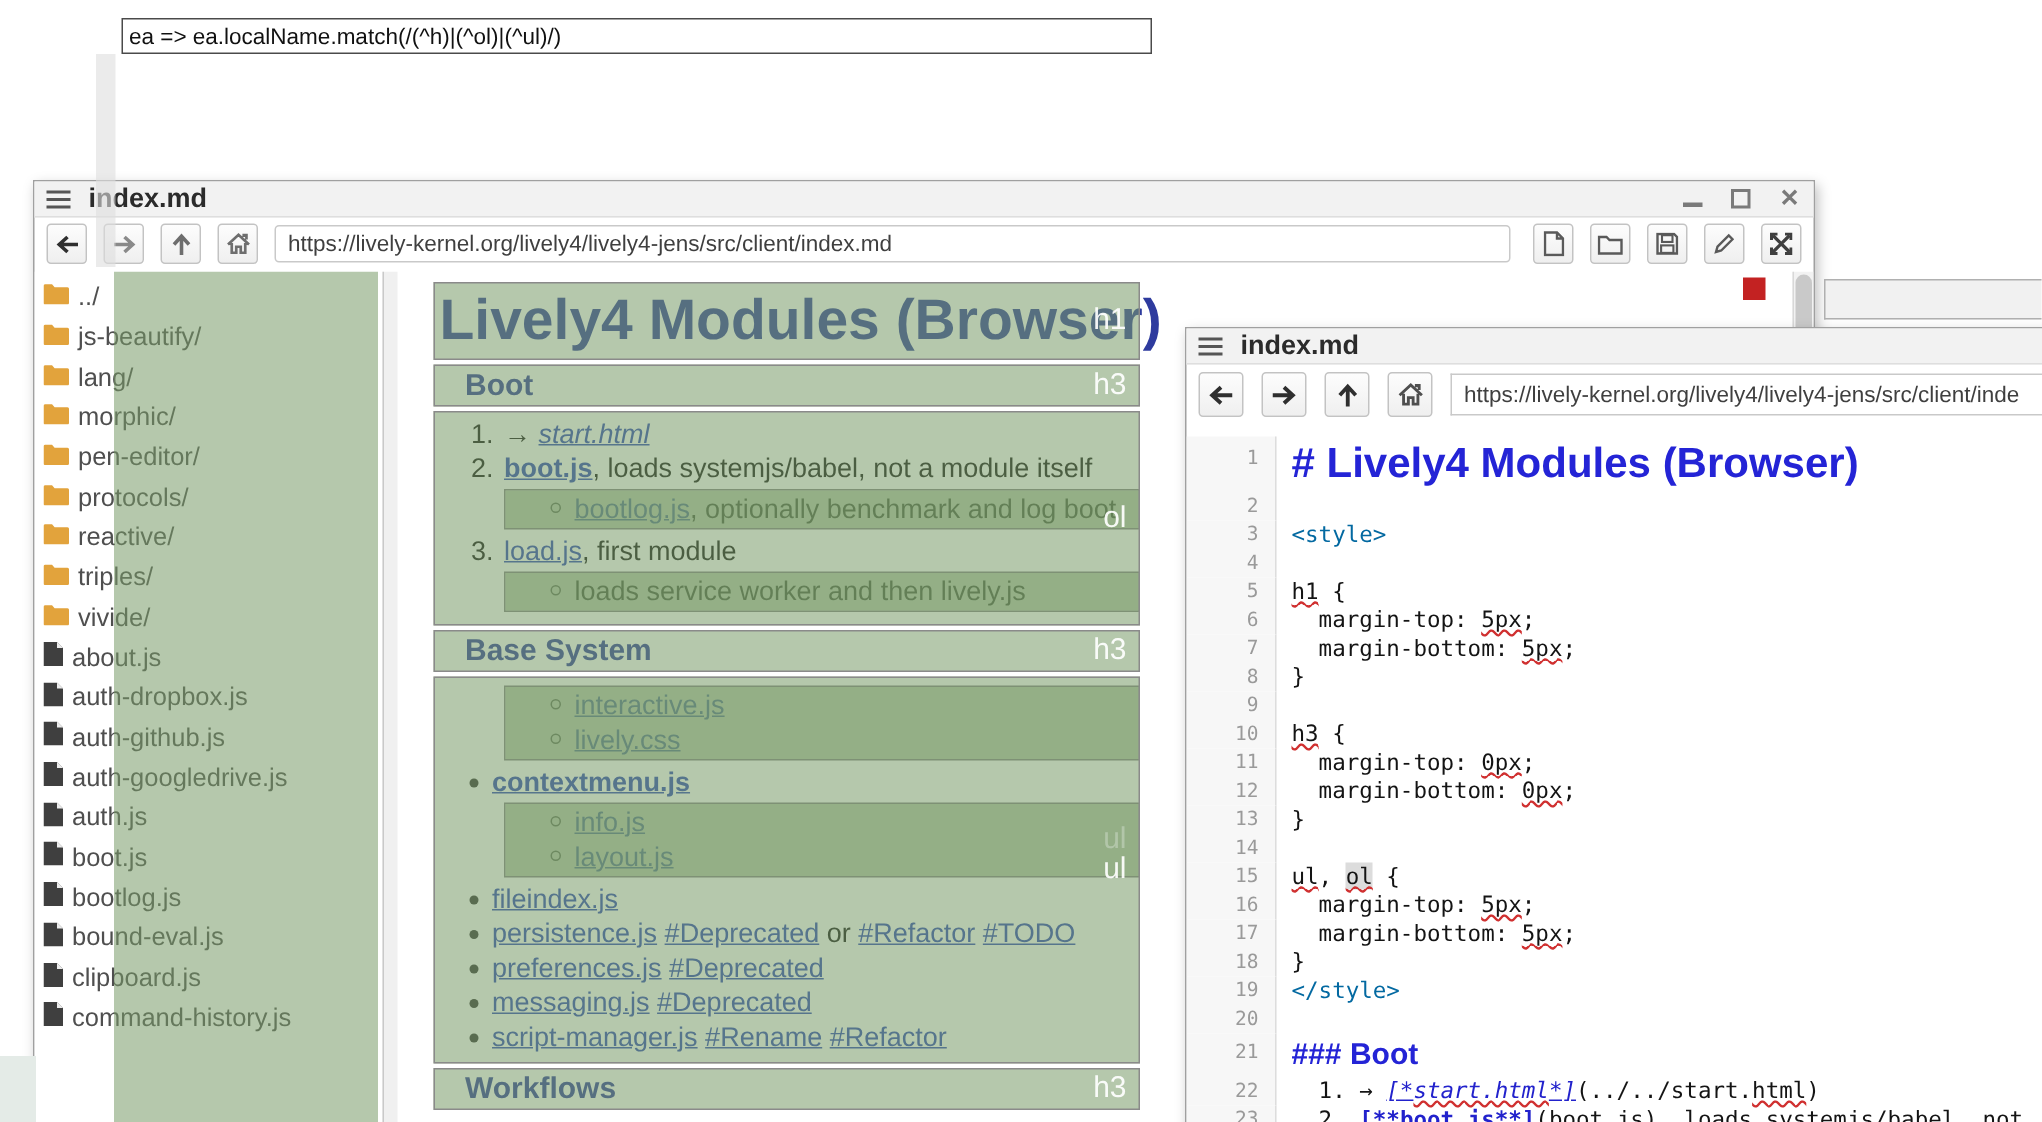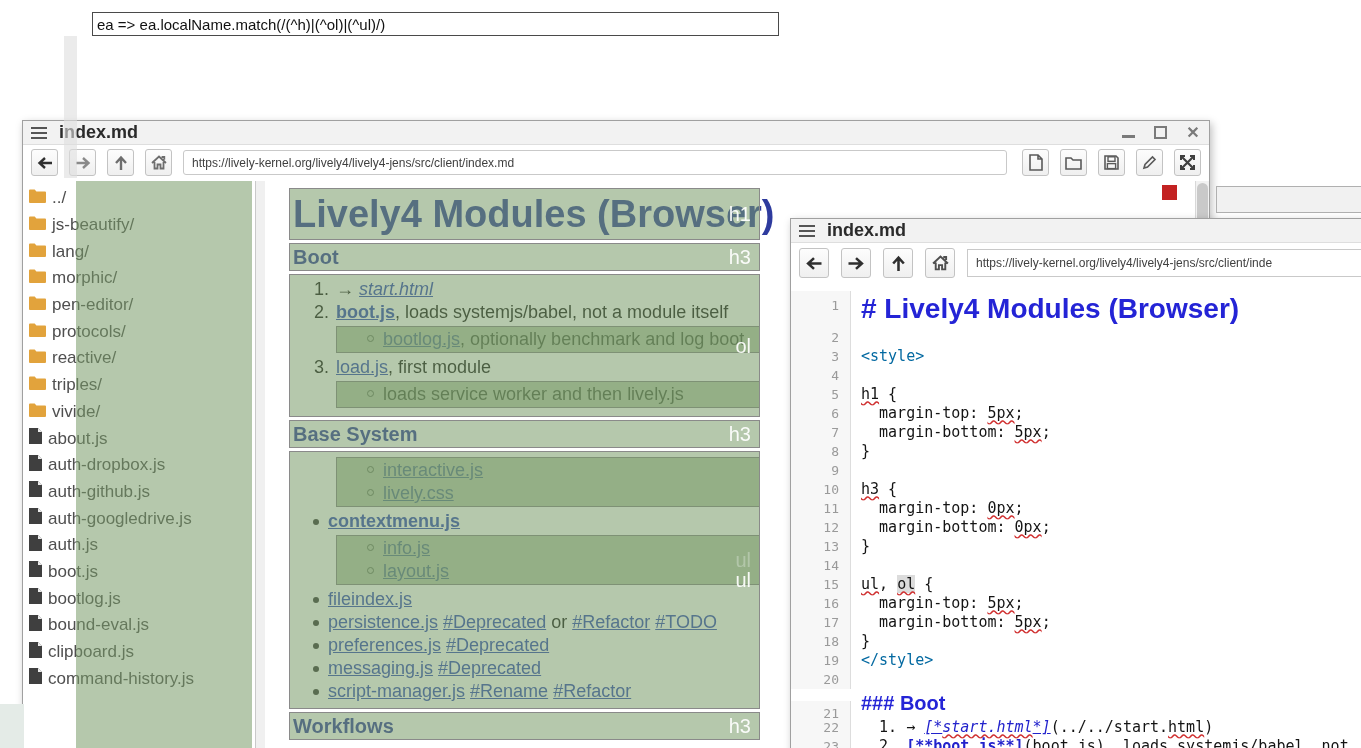--- a/index.html
+++ b/index.html
@@ -1,20 +1,20 @@
 <!DOCTYPE html>
 <html><head>
 <meta charset="utf-8">
 <style>
   * { margin:0; padding:0; box-sizing:border-box; }
   html,body { width:1361px; height:748px; overflow:hidden; background:#fff;
     font-family:"Liberation Sans", sans-serif; }
 
   
-  #expr-input { position:absolute; left:92px; top:12px; width:687px; height:24px;
+  #expr-input { position:absolute; left:81px; top:12px; width:687px; height:24px;
     border:1px solid #4a4a4a; font-family:"Liberation Sans",sans-serif; font-size:15px;
     padding:2px 4px; color:#111; background:#fff; }
   #connector-strip { position:absolute; left:64px; top:36px; width:13px; height:142px;
     background:rgba(222,222,222,0.6); z-index:30; pointer-events:none; }
   #corner-frag { position:absolute; left:0; top:704px; width:24px; height:44px;
     background:#e4ebe7; }
   #win3-frag { position:absolute; left:1216px; top:186px; width:145px; height:27px;
     background:#f1f1f1; border:1px solid #b0b0b0; border-right:none; }
 
   
@@ -31,21 +31,21 @@
   .ctl-min div { position:absolute; bottom:2px; left:1px; width:13px; height:3px; background:#7a7a7a; }
   .ctl-max div { position:absolute; top:0; left:1px; width:13px; height:13px; border:2px solid #7a7a7a; }
   .ctl-close { color:#7a7a7a; font-size:16px; font-weight:bold; line-height:14px; text-align:center; }
 
   .toolbar { display:flex; align-items:center; padding:4px 8px; gap:11px; }
   .btn { width:27px; height:27px; border:1px solid #c3c3c3; border-radius:3px;
     background:linear-gradient(#fdfdfd,#efefef); display:flex; align-items:center;
     justify-content:center; cursor:pointer; flex:none; }
   .btn svg { display:block; }
   .url-input { flex:1; height:25px; border:1px solid #c9c9c9; border-radius:3px;
-    background:#fff; font-size:12px; color:#3f3f3f; padding:0 8px;
+    background:#fff; font-size:15px; color:#3f3f3f; padding:0 8px;
     font-family:"Liberation Sans",sans-serif; }
 
   
   #window1 { left:22px; top:120px; width:1188px; height:700px; }
   #w1-content { position:absolute; top:60px; left:0; right:0; bottom:0; overflow:hidden; }
 
   #w1-sidebar { position:absolute; left:0; top:0; width:232px; bottom:0;
     padding:4px 0 0 6px; overflow:hidden; background:#fff; }
   .side-row { display:flex; align-items:center; height:26.7px; font-size:17px;
     color:#4f4f4f; white-space:nowrap; cursor:pointer; }
@@ -64,21 +64,21 @@
 
   
   #md { position:absolute; left:23px; top:7px; width:471px; }
   .md-block { position:relative; margin-bottom:3px; }
   .hl-overlay { position:absolute; inset:0; border:1px solid #8a8a8a; pointer-events:none; }
   .hl-label { position:absolute; right:8px; top:50%; transform:translateY(-50%);
     color:rgba(255,255,255,0.92); font-size:20px; font-weight:normal; }
   .md-h1 { font-size:38px; font-weight:bold; color:#2e3b9e; line-height:52px;
     padding-left:4px; white-space:nowrap; }
   .md-h3 { font-size:20px; font-weight:bold; color:#2e3b9e; line-height:26px;
-    padding:1px 0 0 4px; height:28px; }
+    padding:1px 0 0 21px; height:28px; }
   .md-list { padding:4px 0 6px 0; font-size:18px; color:#141414; }
   .md-row { line-height:23px; white-space:nowrap; display:flex; }
   .ol-num { width:24px; margin-left:16px; text-align:right; margin-right:7px; flex:none; }
   .ul-dot { width:6px; height:6px; border-radius:50%; background:#333; margin:9px 9px 0 24px; flex:none; }
   .sub-circ { width:7px; height:7px; border-radius:50%; border:1.5px solid #444; margin:7px 9px 0 30px; flex:none; }
   .nested-box { position:relative; margin:2px 0 3px 47px; border:1px solid #858585; padding:1px 0; }
   .nested-fill { position:absolute; inset:0; pointer-events:none; }
   a.mdlink { color:#2d47b8; text-decoration:underline; cursor:pointer; }
   a.mdlink.bold { font-weight:bold; }
   a.mdlink.ital { font-style:italic; }
@@ -93,21 +93,21 @@
   .code-cell { padding-left:10px; white-space:pre; }
   .code-row.norm { height:19px; line-height:19px; }
   .code-row.norm .gutter-cell { line-height:19px; }
   .code-row.big1 { height:37px; }
   .code-row.big1 .code-cell { font-family:"Liberation Sans",sans-serif; font-size:28px;
     font-weight:bold; color:#2424d6; line-height:36px; }
   .code-row.big1 .gutter-cell { line-height:30px; }
   .code-row.big3 { height:29px; }
   .code-row.big3 .code-cell { font-family:"Liberation Sans",sans-serif; font-size:20px;
     font-weight:bold; color:#2424d6; line-height:28px; }
-  .code-row.big3 .gutter-cell { line-height:26px;margin-top:12px; }
+  .code-row.big3 .gutter-cell { line-height:26px; }
   .seg.tag { color:#0369a1; }
   .seg.lk { color:#2222cc; text-decoration:underline; }
   .seg.it { font-style:italic; }
   .seg.bd { font-weight:bold; }
   .seg.wv { text-decoration:underline; text-decoration-style:wavy;
     text-decoration-color:#d03030; text-decoration-skip-ink:none; }
   .seg.sel { background:#dcdcdc; }
 </style>
 </head>
 <body>

